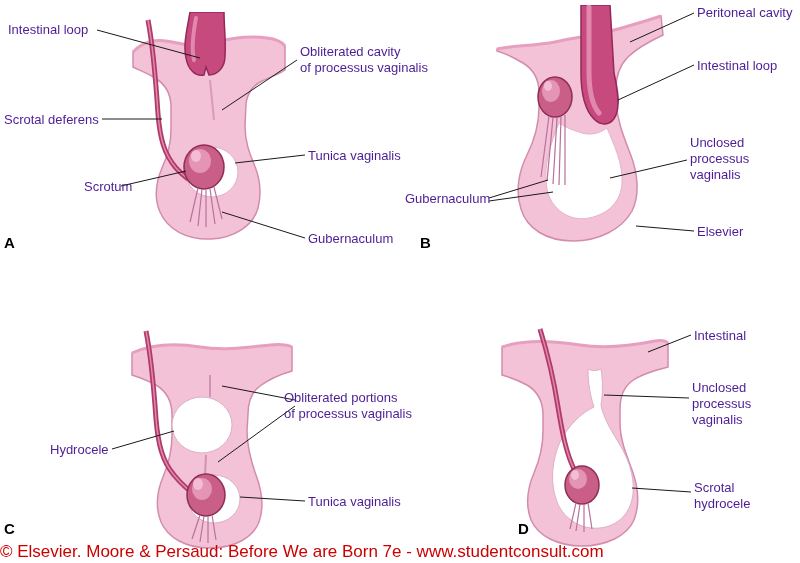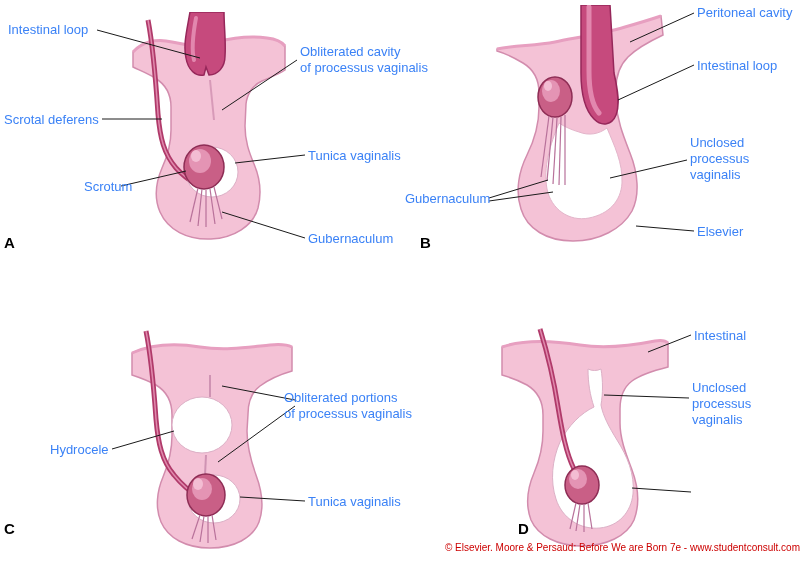--- a/index.html
+++ b/index.html
@@ -1,30 +1,30 @@
 <!DOCTYPE html>
 <html><head>
 <meta charset="utf-8">
 <style>
   html,body{margin:0;padding:0;background:#fff;}
   .figure{
     position:relative;width:800px;height:563px;background:#ffffff;
     font-family:"Liberation Sans",sans-serif;color:#111;overflow:hidden;
   }
   .label{
-    position:absolute;font-size:13px;line-height:16px;white-space:pre-line;color:#3b82f6;
+    position:absolute;font-size:13px;line-height:16px;white-space:pre-line;color:#4c1d95;
   }
   .panel-letter{
     position:absolute;font-size:15px;font-weight:bold;color:#000;
   }
   .panel-svg{position:absolute;}
   .leads{position:absolute;left:0;top:0;}
   .caption{
-    position:absolute;left:0;right:0;top:542px;text-align:right;
-    font-size:10px;color:#cc0000;
+    position:absolute;left:0;right:0;top:542px;text-align:left;
+    font-size:17px;color:#cc0000;
   }
 </style>
 </head>
 <body>
 
 <div class="figure">
 
   <svg class="panel-svg" style="left:130px;top:12px" width="160" height="245" viewBox="0 0 160 245">
     <path d="M 3,40 C 12,30 26,26 42,30 C 58,34 72,34 87,30 C 102,26 122,24 137,26 C 146,27 152,30 155,34 L 155,58 C 149,62 141,65 132,69 C 123,73 117,82 116,92 L 115,114 C 115,129 119,140 124,152 C 130,166 132,180 128,196 C 123,214 104,226 81,227 C 57,228 38,218 30,200 C 24,186 26,170 32,156 C 38,143 41,130 41,118 L 41,95 C 41,82 35,72 25,66 C 17,61 9,58 3,55 Z" fill="#f4c2d6" stroke="#d28cad" stroke-width="1.5"></path>
     <path d="M 3,40 C 12,30 26,26 42,30 C 58,34 72,34 87,30 C 102,26 122,24 137,26 C 146,27 152,30 155,34" fill="none" stroke="#e79fc0" stroke-width="3"></path>
@@ -148,17 +148,19 @@
   <div class="label" style="left:50px;top:442px">Hydrocele</div>
   <div class="label" style="left:284px;top:390px">Obliterated portions
 of processus vaginalis</div>
   <div class="label" style="left:308px;top:494px">Tunica vaginalis</div>
   <div class="panel-letter" style="left:4px;top:520px">C</div>
 
   <div class="label" style="left:694px;top:328px">Intestinal</div>
   <div class="label" style="left:692px;top:380px">Unclosed
 processus
 vaginalis</div>
+  <div class="label" style="left:694px;top:480px">Scrotal
+hydrocele</div>
   <div class="panel-letter" style="left:518px;top:520px">D</div>
 
   <div class="caption">© Elsevier. Moore &amp; Persaud: Before We are Born 7e - www.studentconsult.com</div>
 
 </div>
 
 </body></html>

